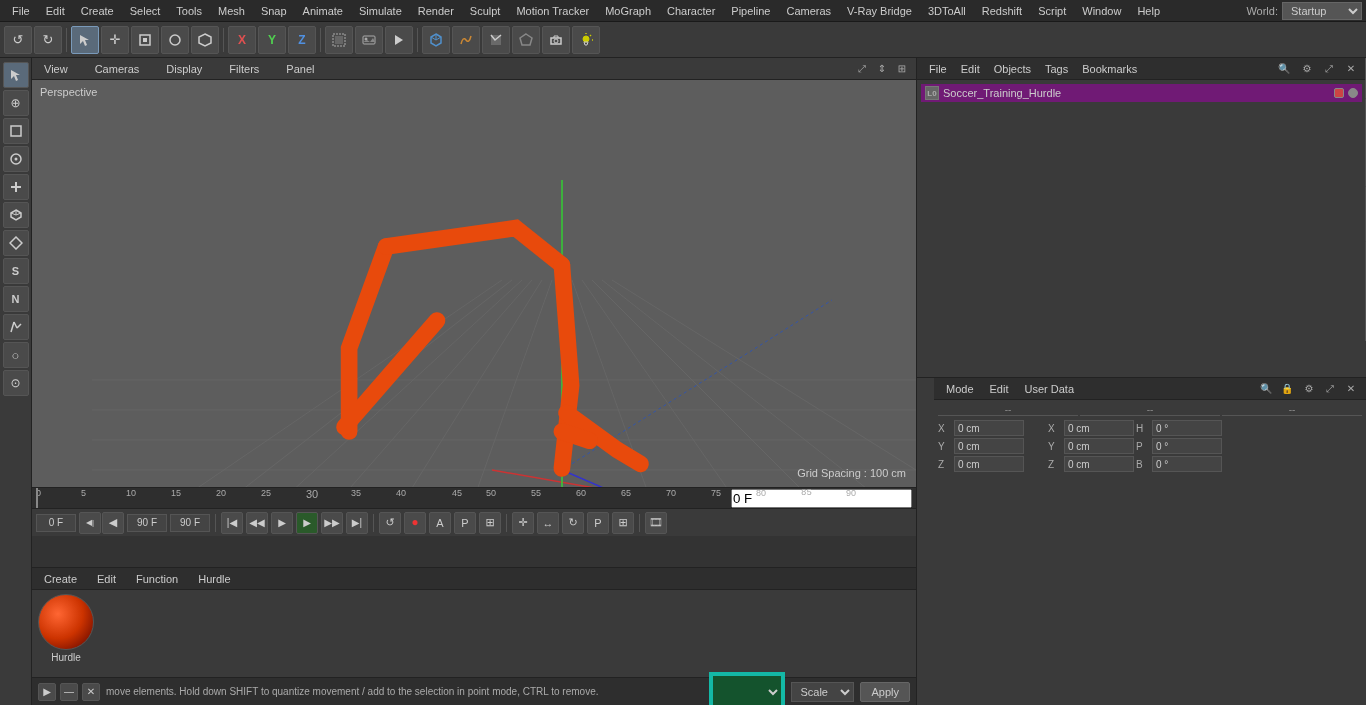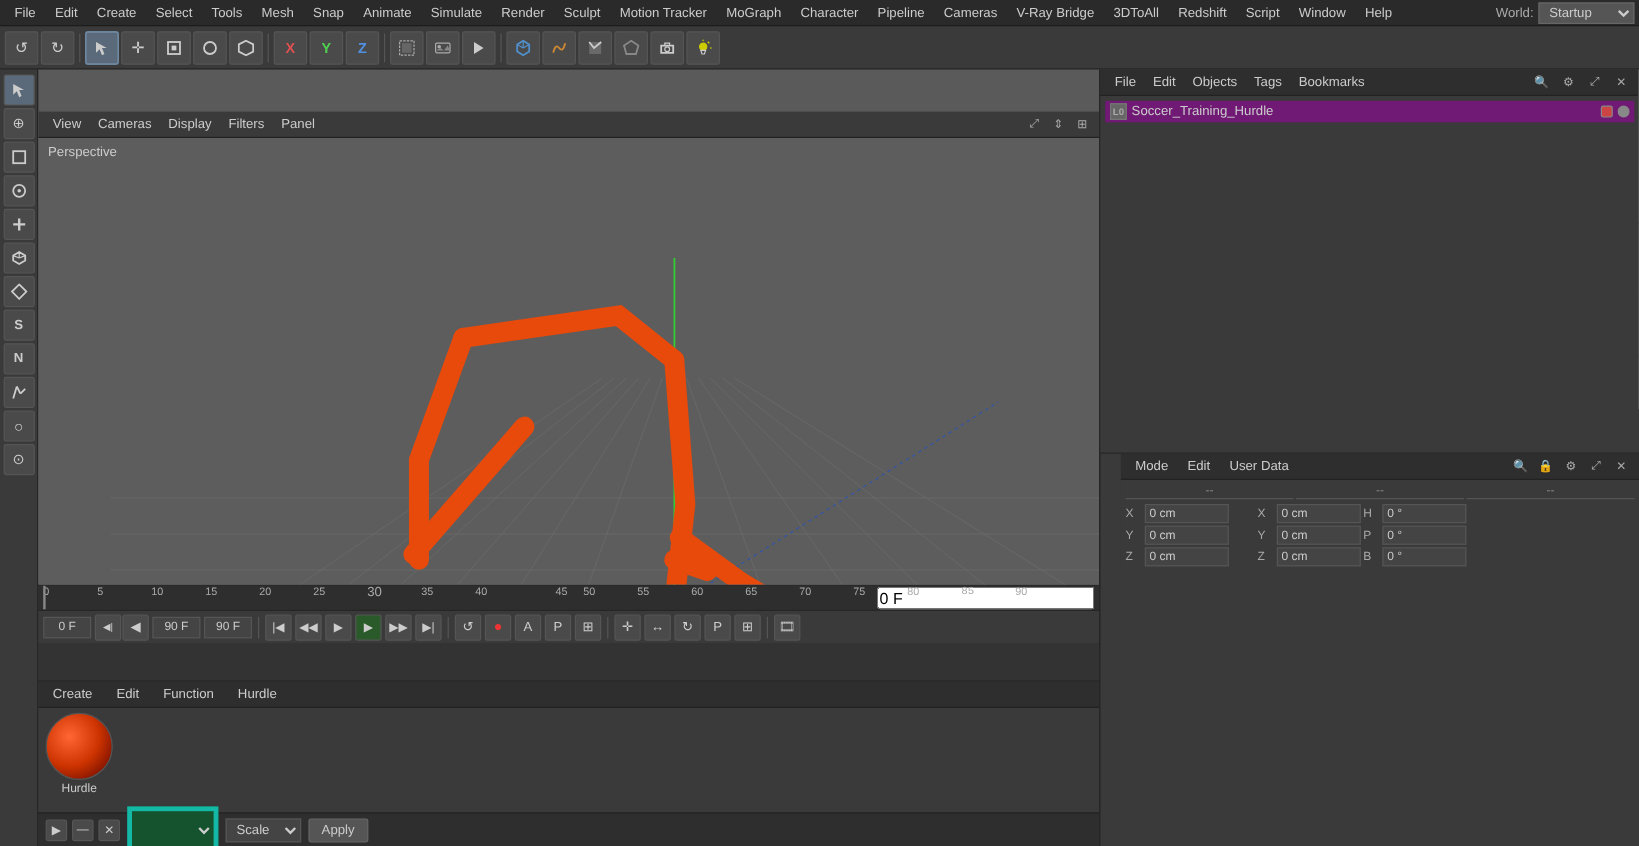--- a/index.html
+++ b/index.html
@@ -125,23 +125,22 @@
       overflow: hidden;
     }
 
     
     #viewport-header {
       height: 22px;
       background: #3a3a3a;
       display: flex;
       align-items: center;
       padding: 0 6px;
-      gap: 2px;
+      gap: 15px;
       border-bottom: 1px solid #222;
-      margin-top: 35px;
     }
     .vp-menu-item {
       padding: 2px 6px;
       color: #ccc;
       font-size: 11px;
       cursor: pointer;
     }
     #vp-icons {
       margin-left: auto;
       display: flex;
@@ -776,21 +775,21 @@
 
           <span style="position:absolute; left:0; font-size:9px; color:#aaa;">0</span>
           <span style="position:absolute; left:45px; font-size:9px; color:#aaa;">5</span>
           <span style="position:absolute; left:90px; font-size:9px; color:#aaa;">10</span>
           <span style="position:absolute; left:135px; font-size:9px; color:#aaa;">15</span>
           <span style="position:absolute; left:180px; font-size:9px; color:#aaa;">20</span>
           <span style="position:absolute; left:225px; font-size:9px; color:#aaa;">25</span>
           <span style="position:absolute; left:270px; font-size:11px; color:#aaa;">30</span>
           <span style="position:absolute; left:315px; font-size:9px; color:#aaa;">35</span>
           <span style="position:absolute; left:360px; font-size:9px; color:#aaa;">40</span>
-          <span style="position:absolute; left:427px; font-size:9px; color:#aaa;">45</span>
+          <span style="position:absolute; left:416px; font-size:9px; color:#aaa;">45</span>
           <span style="position:absolute; left:450px; font-size:9px; color:#aaa;">50</span>
           <span style="position:absolute; left:495px; font-size:9px; color:#aaa;">55</span>
           <span style="position:absolute; left:540px; font-size:9px; color:#aaa;">60</span>
           <span style="position:absolute; left:585px; font-size:9px; color:#aaa;">65</span>
           <span style="position:absolute; left:630px; font-size:9px; color:#aaa;">70</span>
           <span style="position:absolute; left:675px; font-size:9px; color:#aaa;">75</span>
           <span style="position:absolute; left:720px; font-size:9px; color:#aaa;">80</span>
           <span style="position:absolute; left:765px; font-size:9px; color:#aaa;font-family:Liberation Mono, monospace;">85</span>
           <span style="position:absolute; left:810px; font-size:9px; color:#aaa;">90</span>
 
@@ -845,20 +844,21 @@
         </div>
       </div>
     </div>
 
     <div id="status-bar">
       <div id="status-icons">
         <div class="status-icon-btn">▶</div>
         <div class="status-icon-btn">—</div>
         <div class="status-icon-btn">✕</div>
       </div>
+      <div id="status-text">move elements. Hold down SHIFT to quantize movement / add to the selection in point mode, CTRL to remove.</div>
       <select id="world-dropdown">
         <option>World</option>
         <option>Object</option>
         <option>Camera</option>
       </select>
       <select id="scale-dropdown">
         <option>Scale</option>
         <option>Move</option>
         <option>Rotate</option>
       </select>

